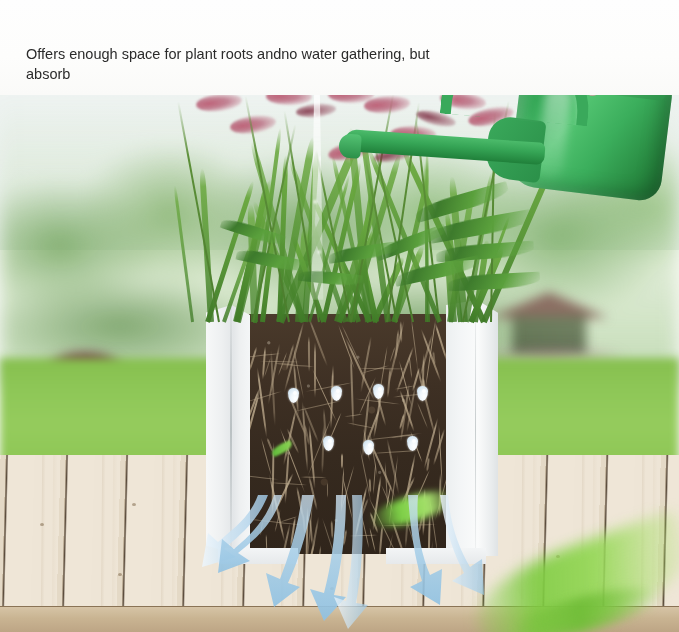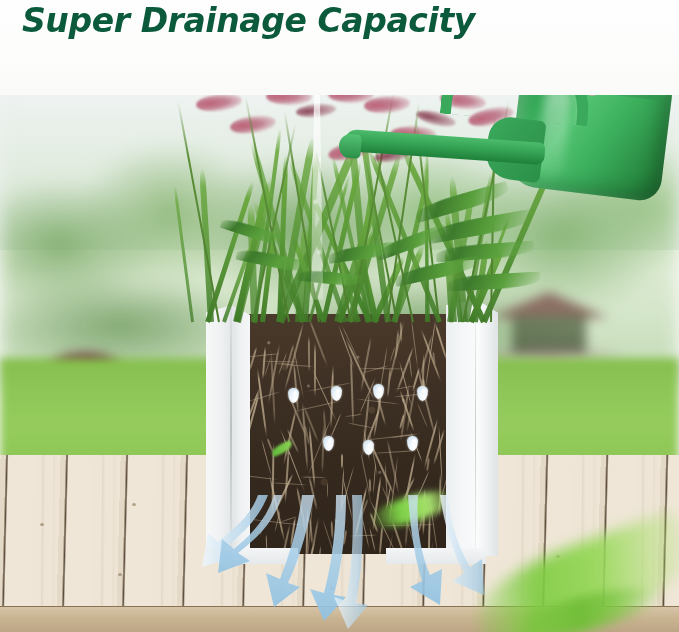--- a/index.html
+++ b/index.html
@@ -698,16 +698,16 @@
     <div class="finger" style="left:186px;top:52px;width:20px;height:34px;transform:rotate(-14deg);"></div>
     <div class="finger" style="left:206px;top:58px;width:20px;height:36px;transform:rotate(-8deg);"></div>
     <div class="finger" style="left:227px;top:60px;width:20px;height:36px;transform:rotate(-3deg);"></div>
     <div class="finger" style="left:248px;top:56px;width:20px;height:32px;transform:rotate(3deg);"></div>
   </div>
 
   <div class="fg-leaf"></div>
   <div class="fg-leaf2"></div>
 
   <div class="header">
-    <div class="title">Super Drainage Capacity</div>
+    <div class="subtitle">Offers enough space for plant roots andno water gathering, but absorb</div>
   </div>
 
 </div>
 
 </body></html>

